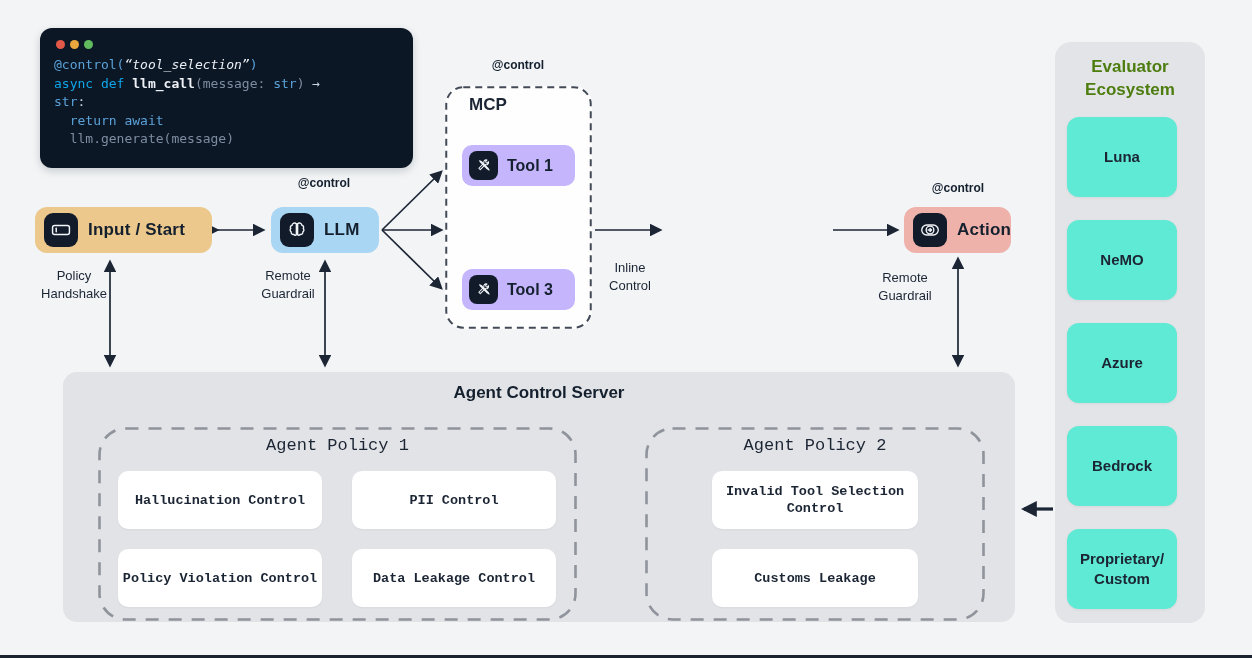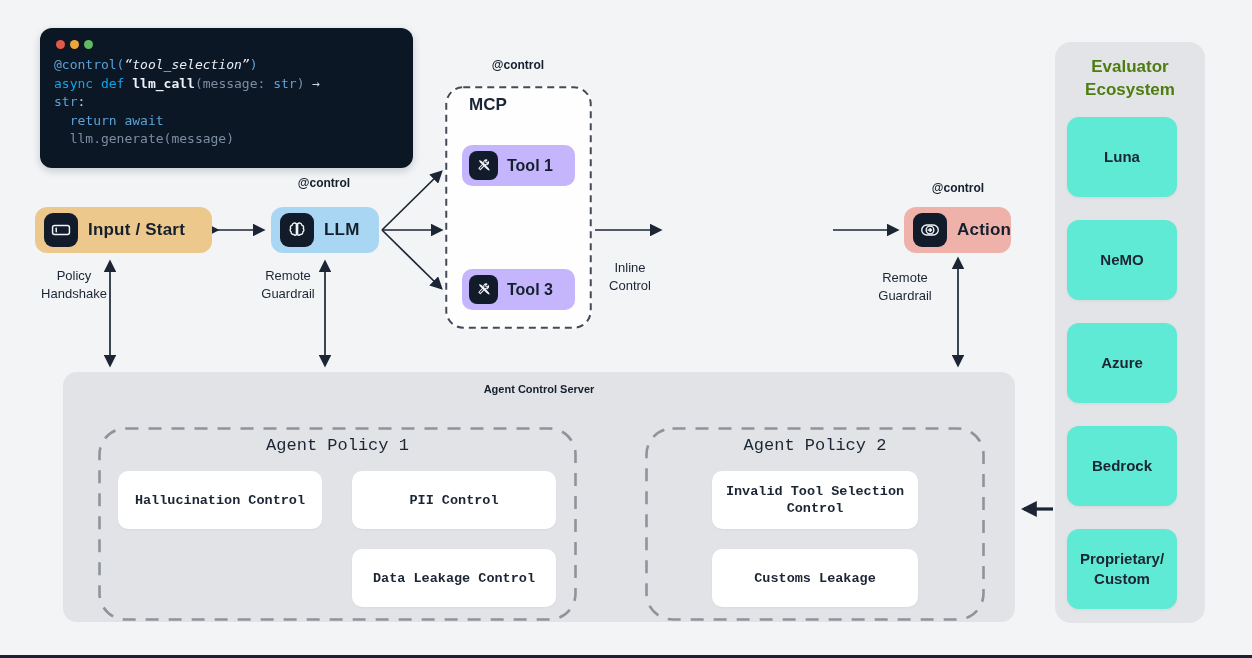--- a/index.html
+++ b/index.html
@@ -57,21 +57,21 @@
   
   .edge-label{position:absolute;font-size:13px;line-height:18px;text-align:center;white-space:pre-line;
               color:#1b2534;}
   #lbl-policy-handshake{left:22px;top:267px;width:104px;}
   #lbl-remote-guardrail-llm{left:238px;top:267px;width:100px;}
   #lbl-inline-control{left:599px;top:259px;width:62px;}
   #lbl-remote-guardrail-action{left:859px;top:269px;width:92px;}
 
   
   .acs{position:absolute;left:63px;top:372px;width:952px;height:250px;background:#e2e3e6;border-radius:14px;}
-  .acs-title{text-align:center;margin-top:11px;font-size:11px;font-weight:700;color:#14202e;}
+  .acs-title{text-align:center;margin-top:11px;font-size:17px;font-weight:700;color:#14202e;}
   .policy{position:absolute;top:55px;height:194px;font-family:Liberation Mono, monospace;}
   .policy-1{left:35px;width:479px;}
   .policy-2{left:582px;width:340px;}
   .policy-title{position:relative;text-align:center;margin-top:9px;font-size:17px;font-weight:400;color:#1b2534;}
   .pcard{position:absolute;background:#ffffff;border-radius:10px;display:flex;align-items:center;
          justify-content:center;text-align:center;font-size:13.5px;font-weight:700;color:#1b2534;
          white-space:pre-line;line-height:17px;box-shadow:0 1px 2px rgba(20,30,50,.05);}
   .p1c{width:204px;height:58px;}
   .p1-0{left:20px;top:44px}.p1-1{left:254px;top:44px}.p1-2{left:20px;top:122px}.p1-3{left:254px;top:122px}
   .p2c{width:206px;height:58px;left:67px;}
@@ -200,20 +200,21 @@
   <div class="acs">
     <div class="acs-title">Agent Control Server</div>
 
     <div class="policy policy-1">
       <svg class="dashsvg" width="479" height="194">
         <rect x="1.5" y="1.5" width="476" height="191" rx="26" fill="none" stroke="#8f939b" stroke-width="2.6" stroke-dasharray="13 10"></rect>
       </svg>
       <div class="policy-title">Agent Policy 1</div>
       <div class="pcard p1c p1-0">Hallucination Control</div>
       <div class="pcard p1c p1-1">PII Control</div>
+      <div class="pcard p1c p1-2">Policy Violation Control</div>
       <div class="pcard p1c p1-3">Data Leakage Control</div>
     </div>
 
     <div class="policy policy-2">
       <svg class="dashsvg" width="340" height="194">
         <rect x="1.5" y="1.5" width="337" height="191" rx="26" fill="none" stroke="#8f939b" stroke-width="2.6" stroke-dasharray="13 10"></rect>
       </svg>
       <div class="policy-title">Agent Policy 2</div>
       <div class="pcard p2c p2-0">Invalid Tool Selection
 Control</div>

